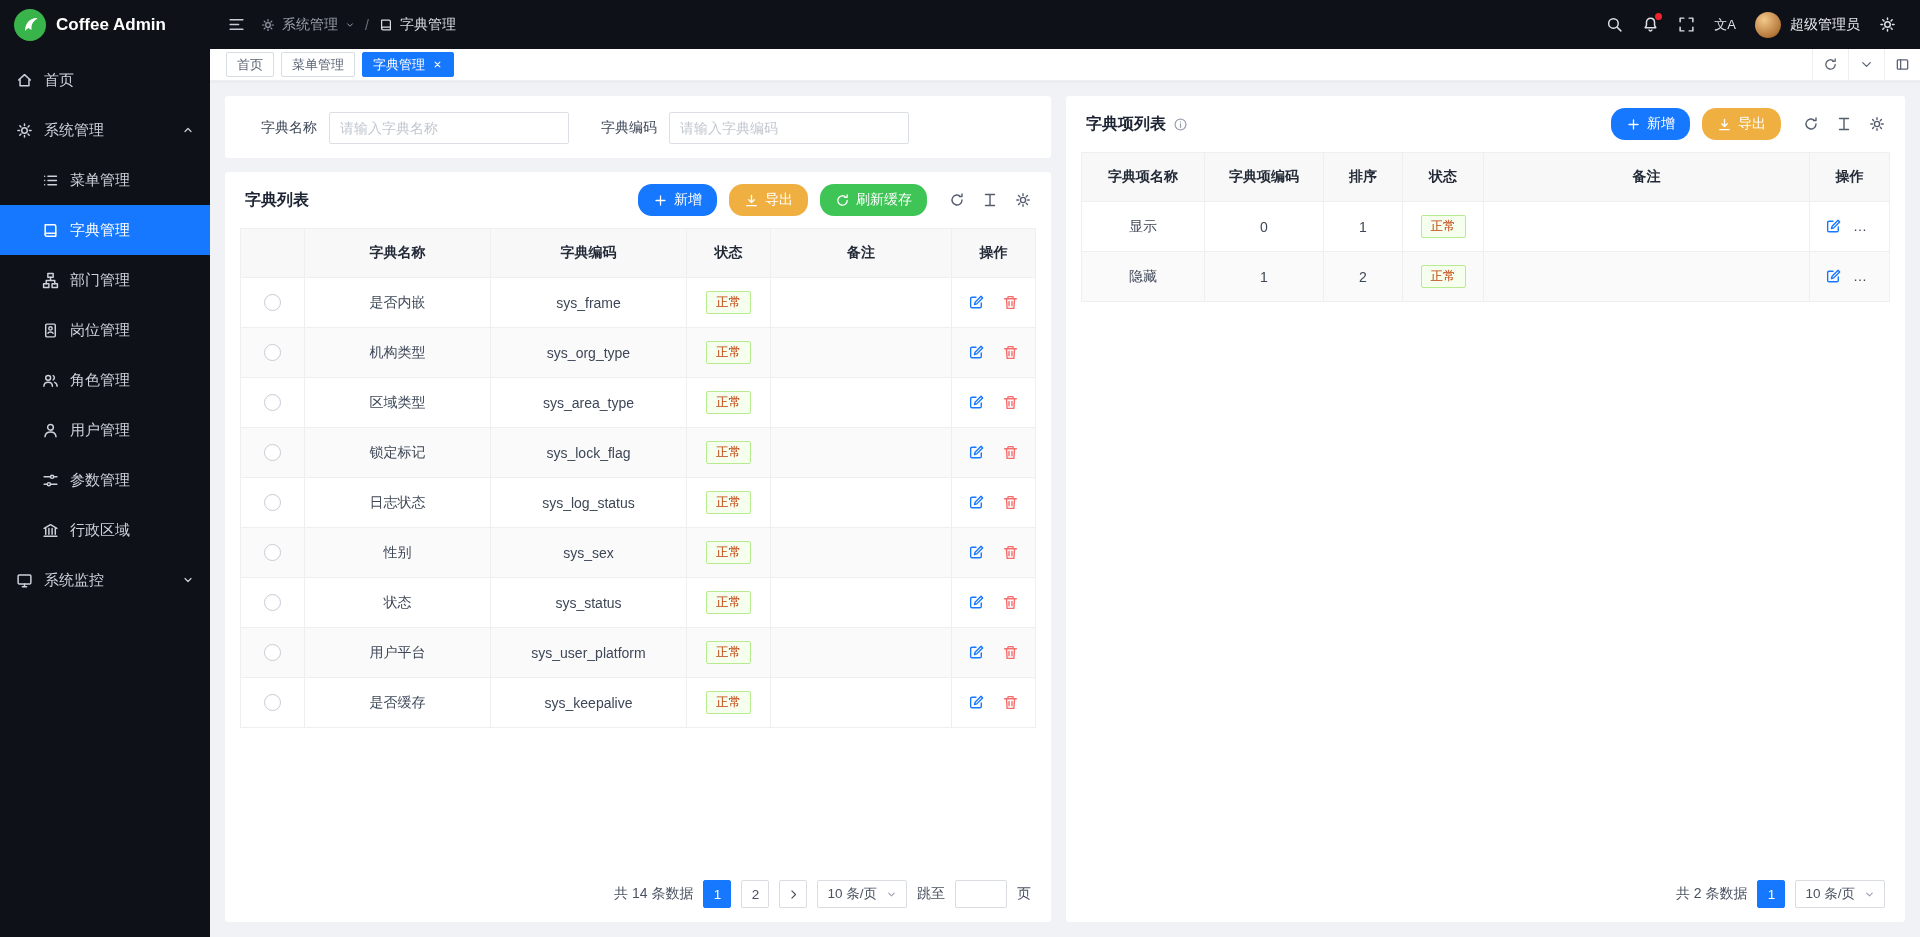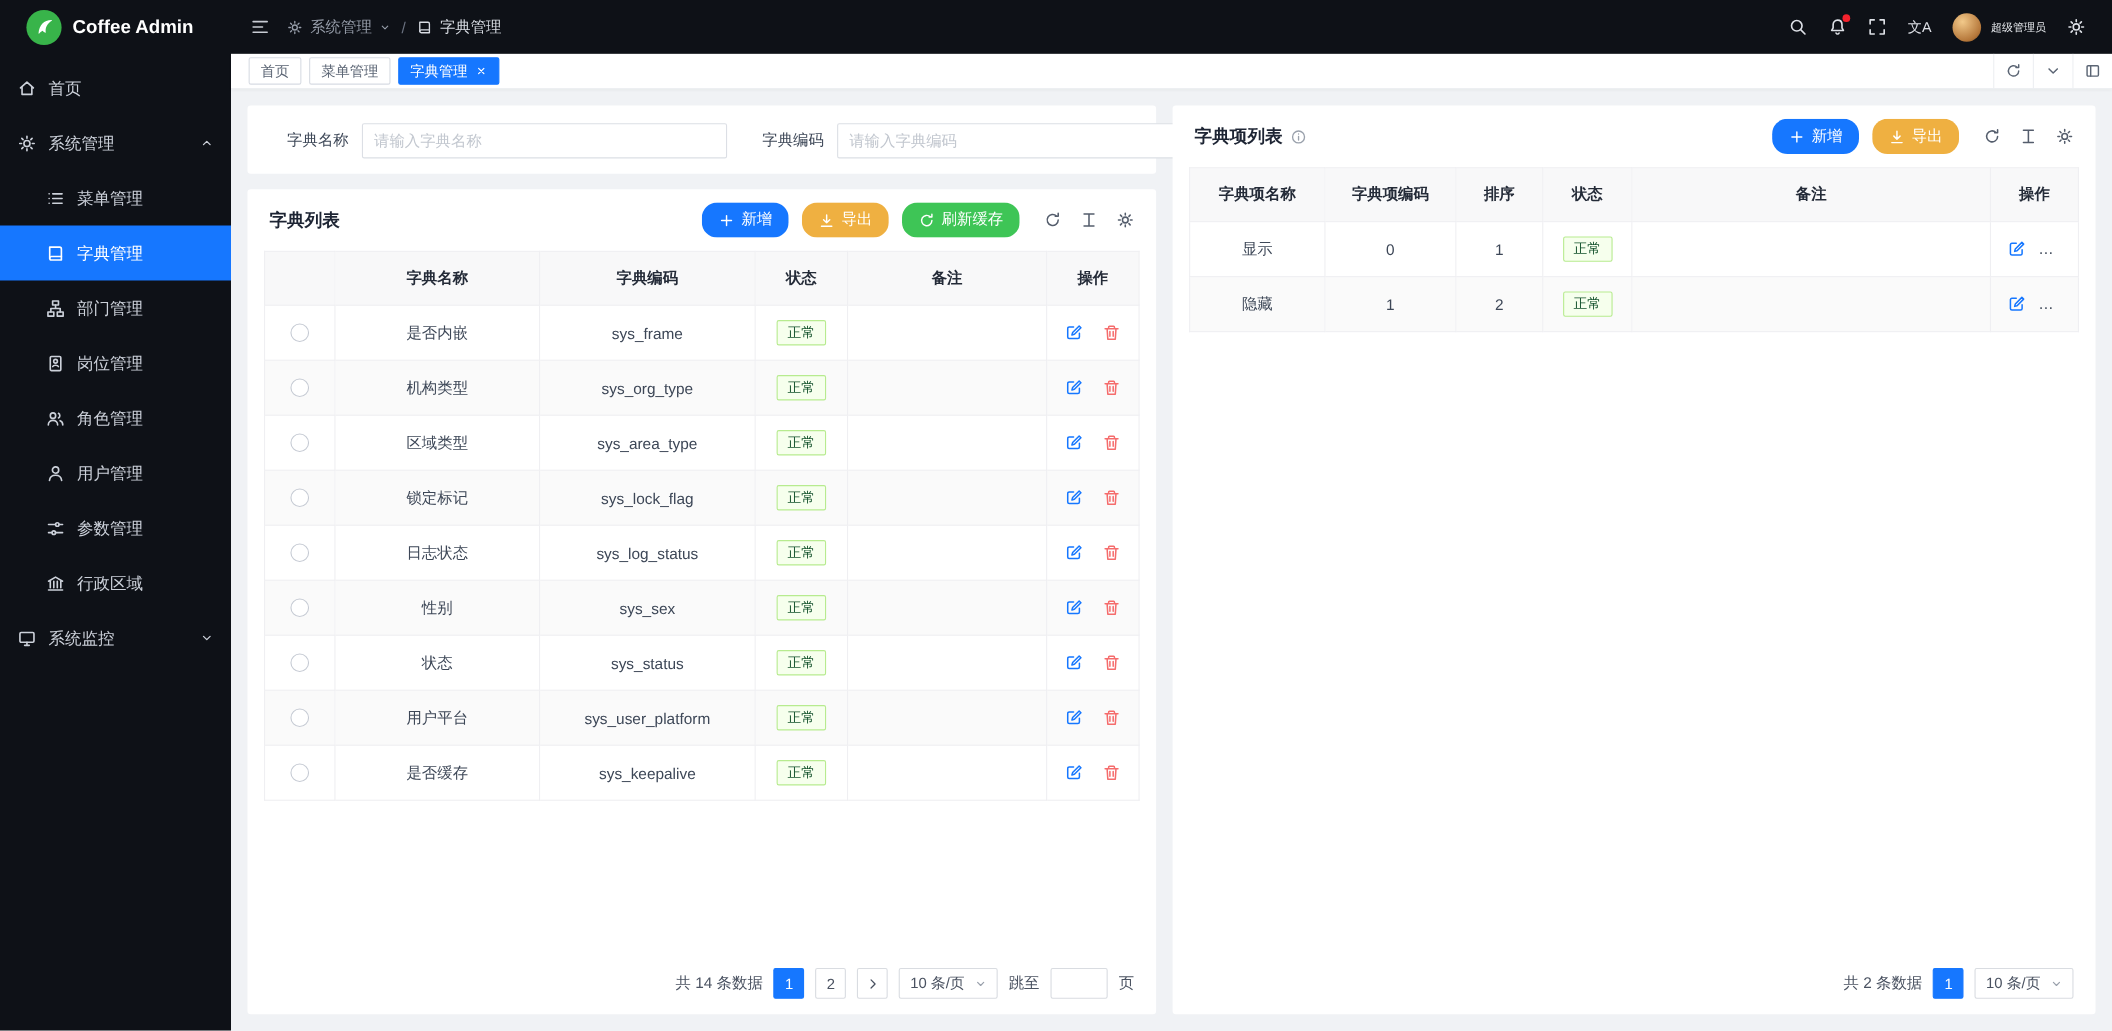--- a/index.html
+++ b/index.html
@@ -5,21 +5,21 @@
 <style>
   *{box-sizing:border-box;margin:0;padding:0}
   html,body{width:1920px;height:937px;overflow:hidden}
   body{font-family:"Liberation Sans","DejaVu Sans",sans-serif;font-size:14px;color:#3d4757;background:#f0f2f5}
   .app{display:flex;width:1920px;height:937px}
   svg.i{width:17px;height:17px;fill:none;stroke:currentColor;stroke-width:1.4;stroke-linecap:round;stroke-linejoin:round;flex:none}
   .icon{display:inline-flex;align-items:center;justify-content:center}
 
   
   .sidebar{width:210px;flex:none;background:#0e1117;color:#ccd1da;display:flex;flex-direction:column;overflow:hidden}
-  .logo{height:49px;flex:none;display:flex;align-items:center;gap:10px;padding:0 24px}
+  .logo{height:49px;flex:none;display:flex;align-items:center;gap:10px;padding:0 14px}
   .logo-badge{width:32px;height:32px;border-radius:50%;background:#38b44a;display:flex;align-items:center;justify-content:center;flex:none}
   .logo-badge svg{width:19px;height:19px;fill:#fff;stroke:none}
   .logo-text{font-size:17px;font-weight:700;color:#fff;white-space:nowrap}
   .menu{padding-top:6px}
   .menu-item{height:50px;display:flex;align-items:center;gap:11px;padding:0 16px;font-size:15px;cursor:pointer;white-space:nowrap}
   .menu-item .caret{margin-left:auto;width:12px;height:12px}
   .menu-item.child{padding-left:42px}
   .menu-item.active{background:#1677ff;color:#fff}
   .caret{width:12px;height:12px;fill:none;stroke:currentColor;stroke-width:1.6;stroke-linecap:round;stroke-linejoin:round}
 
@@ -32,42 +32,42 @@
   .crumb.current{color:#d8dce3;cursor:default}
   .crumb-sep{color:#6b7280}
   .crumb .caret{width:10px;height:10px}
   .topbar-right{margin-left:auto;display:flex;align-items:center;gap:19px;color:#dde0e6}
   .top-icon{cursor:pointer;display:inline-flex}
   .bell{position:relative}
   .bell::after{content:"";position:absolute;top:-3px;right:-3px;width:7px;height:7px;background:#f5222d;border-radius:50%}
   .translate{font-size:13px;letter-spacing:0;cursor:pointer}
   .userbox{display:flex;align-items:center;gap:9px;cursor:pointer}
   .avatar{width:26px;height:26px;border-radius:50%;background:radial-gradient(circle at 35% 30%,#f2c98a,#b5773a 70%,#6e441d)}
-  .username{font-size:10px;color:#e6e9ed}
+  .username{font-size:14px;color:#e6e9ed}
 
   
   .tabbar{height:32px;flex:none;background:#fff;display:flex;align-items:center;padding-left:16px;border-bottom:1px solid #edeff2;box-shadow:0 1px 3px rgba(0,0,0,.05);position:relative;z-index:2}
   .tab{height:25px;display:inline-flex;align-items:center;gap:7px;padding:0 10px;border:1px solid #d8dce3;border-radius:2px;margin-right:7px;font-size:13px;color:#5b6574;background:#fff;cursor:pointer;white-space:nowrap}
   .tab.active{background:#1677ff;border-color:#1677ff;color:#fff}
   .tab-close svg{width:11px;height:11px;fill:none;stroke:currentColor;stroke-width:1.6;stroke-linecap:round}
   .tab-actions{margin-left:auto;display:flex;height:100%}
   .tab-action{width:36px;display:flex;align-items:center;justify-content:center;border-left:1px solid #edeff2;color:#5b6574;cursor:pointer}
   .tab-action svg.i{width:15px;height:15px}
 
   
   .content{flex:1;display:flex;gap:15px;padding:15px;min-height:0}
   .col-left{width:826px;flex:none;display:flex;flex-direction:column;gap:14px;min-height:0}
   .col-right{flex:1;min-width:0;display:flex;flex-direction:column}
   .card{background:#fff;border-radius:3px;display:flex;flex-direction:column}
 
   .search-card{flex:none;padding:16px 20px 14px;gap:10px}
   .search-row{display:flex;align-items:center;gap:16px}
   .field{display:flex;align-items:center;gap:12px}
   .field-label{width:72px;text-align:right;font-size:14px;color:#3d4757;flex:none;white-space:nowrap}
-  .input{height:32px;width:332px;border:1px solid #dcdfe5;border-radius:2px;padding:0 10px;font-size:14px;color:#3d4757;font-family:inherit;outline:none;background:#fff}
+  .input{height:32px;width:240px;border:1px solid #dcdfe5;border-radius:2px;padding:0 10px;font-size:14px;color:#3d4757;font-family:inherit;outline:none;background:#fff}
   .input::placeholder{color:#c2c7cf}
   .search-actions{display:flex;justify-content:flex-end;gap:12px;margin-top:4px}
 
   .btn{height:32px;display:inline-flex;align-items:center;justify-content:center;gap:6px;padding:0 14px;border-radius:14px;font-size:14px;border:1px solid transparent;cursor:pointer;font-family:inherit;white-space:nowrap}
   .btn svg.i{width:15px;height:15px}
   .btn-default{background:#fff;border-color:#dcdfe5;color:#4a5261}
   .btn-primary{background:#1677ff;color:#fff}
   .btn-warning{background:#efb041;color:#fff}
   .btn-success{background:#3ec556;color:#fff}
 
@@ -82,21 +82,21 @@
   .tool-icon svg.i{width:16px;height:16px}
 
   .table-wrap{padding:0 15px;flex:none}
   table{width:100%;border-collapse:collapse;table-layout:fixed}
   th,td{border:1px solid #efeff2;text-align:center;font-size:14px;height:50px;padding:0 8px;overflow:hidden;white-space:nowrap;text-overflow:ellipsis}
   th{background:#f8f8f9;color:#242b38;font-weight:700;height:49px}
   tbody tr{background:#fff}
   tbody tr:nth-child(even){background:#fafafa}
   tbody tr.selected{background:#e8f4ff}
 
-  .tag-success{display:inline-block;padding:3px 9px;font-size:12.5px;line-height:1.25;color:#14532d;background:#f6ffed;border:1px solid #b7eb8f;border-radius:2px}
+  .tag-success{display:inline-block;padding:3px 9px;font-size:12.5px;line-height:1.25;color:#c2410c;background:#f6ffed;border:1px solid #b7eb8f;border-radius:2px}
   .radio{display:inline-block;width:17px;height:17px;border-radius:50%;border:1.5px solid #c6cbd4;background:#fff;position:relative;cursor:pointer;vertical-align:middle}
   .radio.checked{border-color:#1677ff}
   .radio.checked::after{content:"";position:absolute;inset:3px;border-radius:50%;background:#1677ff}
   .op{display:inline-flex;margin:0 7px;cursor:pointer;vertical-align:middle}
   .op svg.i{width:17px;height:17px;stroke-width:1.3}
   .op.edit{color:#1677ff}
   .op.del{color:#f56c6c}
 
   .pagination{margin-top:auto;flex:none;display:flex;align-items:center;justify-content:flex-end;gap:10px;padding:14px 20px;font-size:14px;color:#4a5261;white-space:nowrap}
   .page-btn{min-width:28px;height:28px;display:inline-flex;align-items:center;justify-content:center;border:1px solid #d9dce1;border-radius:2px;background:#fff;font-size:13.5px;color:#4a5261;cursor:pointer;padding:0 4px}

